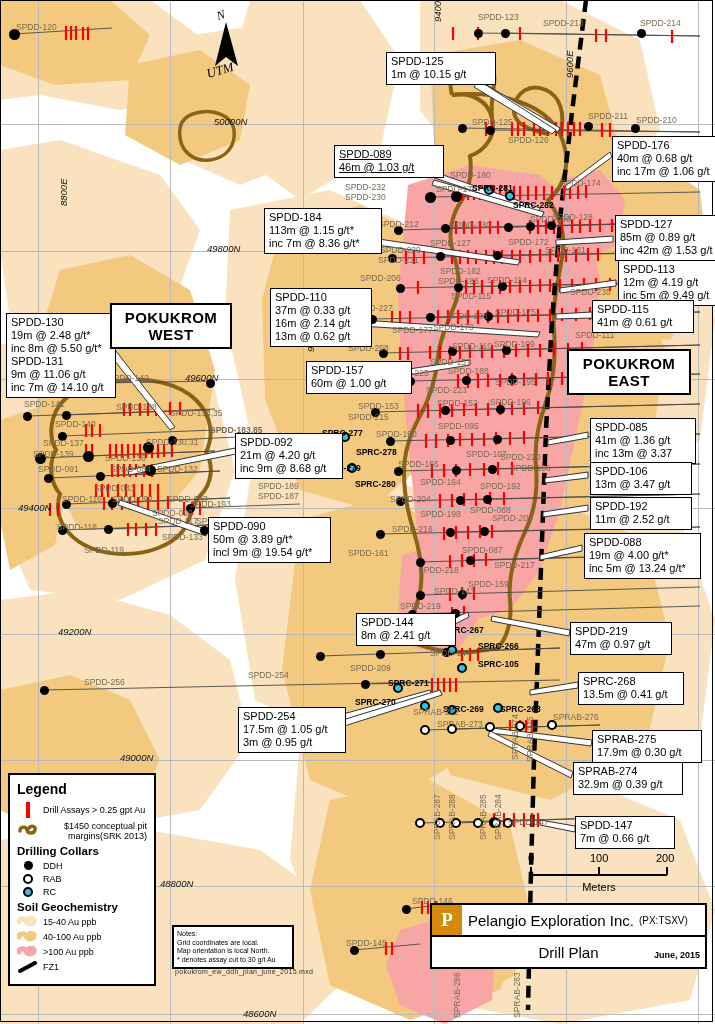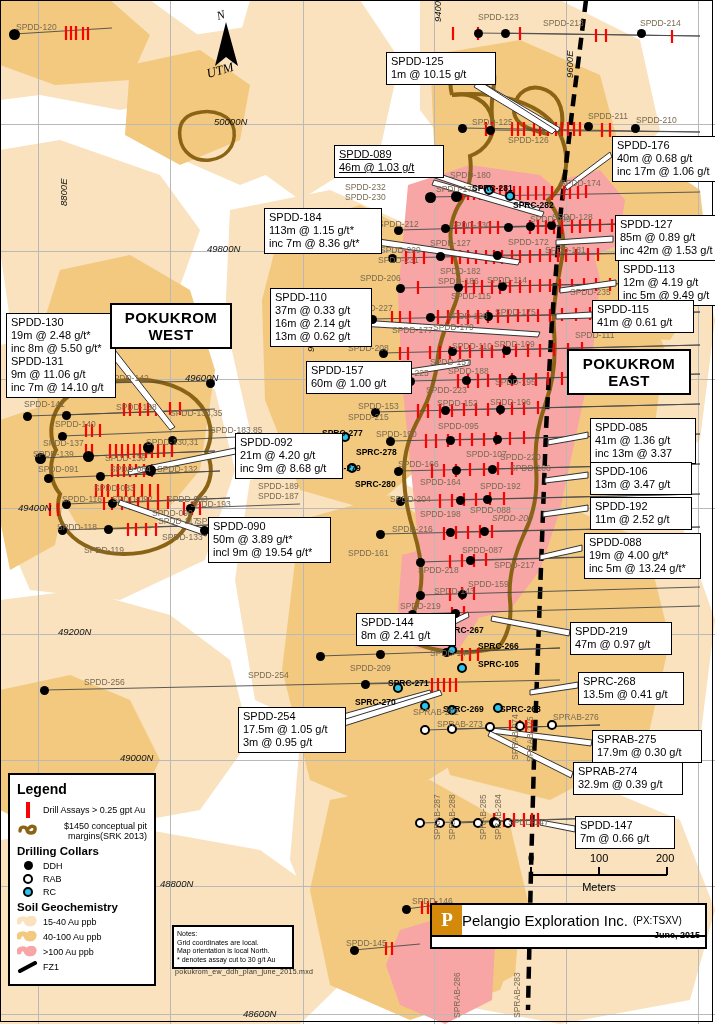--- a/index.html
+++ b/index.html
@@ -38,21 +38,21 @@
 
   #notes{position:absolute;left:172px;top:925px;width:122px;border:2px solid #000;background:#fff;
          font-size:7px;line-height:8.5px;padding:3px;z-index:40;box-sizing:border-box;}
   #fname{position:absolute;left:175px;top:968px;font-size:7px;color:#333;z-index:40;letter-spacing:.3px;}
 
   #scalebar{position:absolute;left:528px;top:852px;width:160px;z-index:40;}
   #titleblock{position:absolute;left:430px;top:903px;width:277px;border:2px solid #000;background:#fff;z-index:45;box-sizing:border-box;}
   #tb-top{display:flex;align-items:center;border-bottom:2px solid #000;height:30px;}
   #tb-logo{width:30px;height:30px;background:#d4890a;color:#fff;font-weight:bold;font-size:19px;
            display:flex;align-items:center;justify-content:center;font-family:"Liberation Serif",serif;}
-  #tb-co{font-size:15px;text-align:right;}
+  #tb-co{font-size:15px;padding-left:6px;text-align:right;}
   #tb-tk{font-size:10px;padding-left:5px;}
   #tb-body{text-align:center;font-size:15px;line-height:20px;padding:6px 0 4px 0;position:relative;}
   #tb-date{position:absolute;right:5px;bottom:2px;font-size:9px;font-weight:bold;}
   #north{position:absolute;left:196px;top:8px;width:60px;height:72px;z-index:20;}
 </style>
 </head>
 <body>
 
 <div id="map">
 
@@ -803,21 +803,21 @@
       <div class="hole-lbl" style="left: 157px; top: 464px;">SPDD-132</div>
       <div class="hole-lbl" style="left: 38px; top: 464px;">SPDD-091</div>
       <div class="hole-lbl" style="left: 110px; top: 464px;">SPDD-084</div>
       <div class="hole-lbl" style="left: 94px; top: 483px;">SPDD-083</div>
       <div class="hole-lbl" style="left: 112px; top: 494px;">SPDD-092</div>
       <div class="hole-lbl" style="left: 62px; top: 494px;">SPDD-116</div>
       <div class="hole-lbl" style="left: 57px; top: 522px;">SPDD-118</div>
       <div class="hole-lbl" style="left: 84px; top: 545px;">SPDD-119</div>
       <div class="hole-lbl" style="left: 162px; top: 532px;">SPDD-133</div>
       <div class="hole-lbl" style="left: 167px; top: 494px;">SPDD-093</div>
-      <div class="hole-lbl" style="left: 210px; top: 425px;">SPDD-183,85</div>
+      <div class="hole-lbl" style="left: 210px; top: 425px; font-weight: bold;">SPDD-183,85</div>
       <div class="hole-lbl" style="left: 258px; top: 481px;">SPDD-189</div>
       <div class="hole-lbl" style="left: 258px; top: 491px;">SPDD-187</div>
       <div class="hole-lbl" style="left: 190px; top: 499px;">SPDD-193</div>
       <div class="hole-lbl" style="left: 158px; top: 516px;">SPDD-117</div>
       <div class="hole-lbl" style="left: 196px; top: 516px;">SPDD-191</div>
       <div class="hole-lbl" style="left: 152px; top: 508px;">SPDD-090</div>
     </div>
   <div id="hole-labels-v">
       <div class="hole-lbl vert" style="left: 510px; top: 760px;">SPRAB-274</div>
       <div class="hole-lbl vert" style="left: 525px; top: 762px;">SPRAB-275</div>
@@ -1062,18 +1062,19 @@
     <div style="text-align:center;width:142px;font-size:11px;margin-top:-2px;">Meters</div>
   </div>
 
   <div id="titleblock">
     <div id="tb-top">
       <div id="tb-logo">P</div>
       <div id="tb-co">Pelangio Exploration Inc.</div>
       <div id="tb-tk">(PX:TSXV)</div>
     </div>
     <div id="tb-body">
+      <div>Drill Plan</div>
       <div id="tb-date">June, 2015</div>
     </div>
   </div>
 
   <div id="frame"></div>
 </div>
 
 </body></html>

